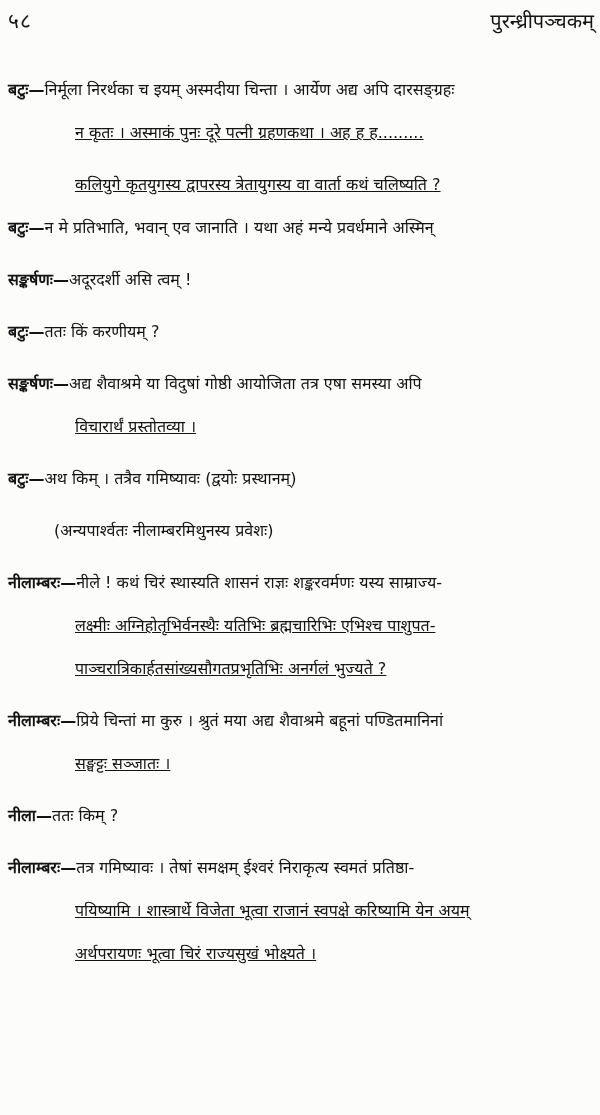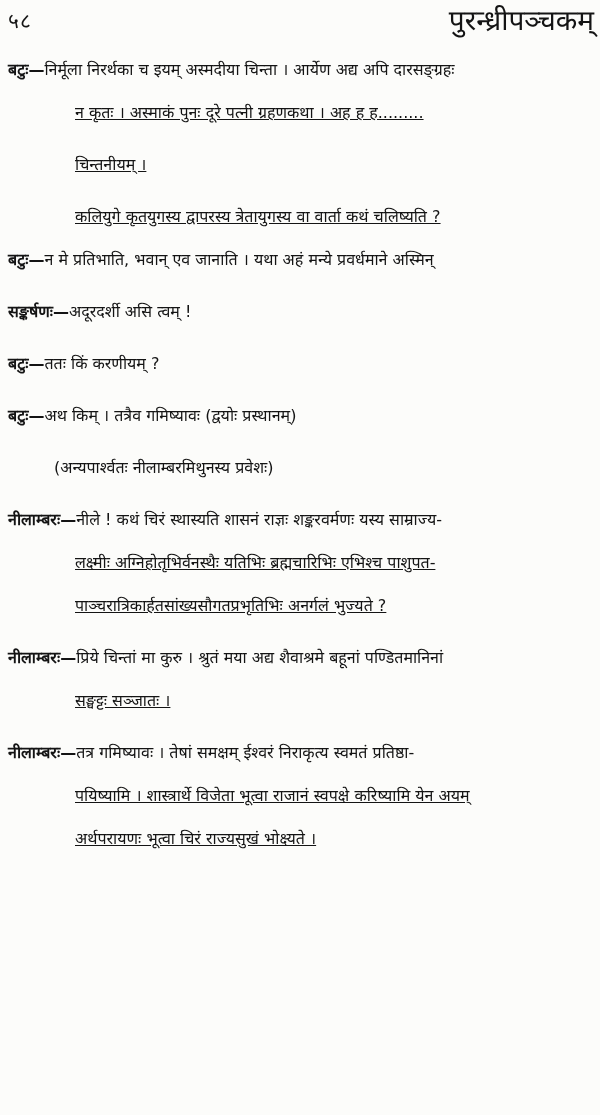--- a/index.html
+++ b/index.html
@@ -15,24 +15,24 @@
     width: 600px; height: 1115px;
     padding: 6px 6px 0 8px;
     background: #fcfcfa;
   }
   .header {
     display: flex;
     justify-content: space-between;
     align-items: flex-start;
     font-size: 20px;
     line-height: 30px;
-    margin-bottom: 12px;
+    margin-bottom: 32px;
   }
   .header .page-num { font-size: 21px; letter-spacing: 1px; }
-  .header .title { font-size: 28px; }
+  .header .title { font-size: 20px; }
   .dialogues { }
   .para { margin: 0 0 9px 0; }
   .para .line {
     font-size: 16px;
     line-height: 43px;
     height: 43px;
     white-space: nowrap;
   }
   .para .line.cont { padding-left: 67px; text-decoration: underline; }
   .para.stage .line { padding-left: 46px; }
@@ -46,46 +46,52 @@
   <div class="header">
     <span class="page-num">५८</span>
     <span class="title">पुरन्ध्रीपञ्चकम्</span>
   </div>
   <div class="dialogues" id="dialogues">
       <div class="para">
         <div class="line"><span class="speaker">बटुः</span><span class="dash">—</span><span>निर्मूला निरर्थका च इयम् अस्मदीया चिन्ता । आर्येण अद्य अपि दारसङ्ग्रहः</span></div>
         <div class="line cont"><span>न कृतः । अस्माकं पुनः दूरे पत्नी ग्रहणकथा । अह ह ह.........</span></div>
       </div>
       <div class="para">
-        <div class="line cont"><span>चिन्तनीयम् ।</span></div>
       </div>
       <div class="para">
         <div class="line cont"><span>कलियुगे कृतयुगस्य द्वापरस्य त्रेतायुगस्य वा वार्ता कथं चलिष्यति ?</span></div>
         <div class="line"><span class="speaker">बटुः</span><span class="dash">—</span><span>न मे प्रतिभाति, भवान् एव जानाति । यथा अहं मन्ये प्रवर्धमाने अस्मिन्</span></div>
       </div>
       <div class="para">
         <div class="line"><span class="speaker">सङ्कर्षणः</span><span class="dash">—</span><span>अदूरदर्शी असि त्वम् !</span></div>
       </div>
       <div class="para">
         <div class="line"><span class="speaker">बटुः</span><span class="dash">—</span><span>ततः किं करणीयम् ?</span></div>
+      </div>
+      <div class="para">
+        <div class="line"><span class="speaker">सङ्कर्षणः</span><span class="dash">—</span><span>अद्य शैवाश्रमे या विदुषां गोष्ठी आयोजिता तत्र एषा समस्या अपि</span></div>
+        <div class="line cont"><span>विचारार्थं प्रस्तोतव्या ।</span></div>
       </div>
       <div class="para">
         <div class="line"><span class="speaker">बटुः</span><span class="dash">—</span><span>अथ किम् । तत्रैव गमिष्यावः (द्वयोः प्रस्थानम्)</span></div>
       </div>
       <div class="para stage">
         <div class="line"><span>(अन्यपार्श्वतः नीलाम्बरमिथुनस्य प्रवेशः)</span></div>
       </div>
       <div class="para">
         <div class="line"><span class="speaker">नीलाम्बरः</span><span class="dash">—</span><span>नीले ! कथं चिरं स्थास्यति शासनं राज्ञः शङ्करवर्मणः यस्य साम्राज्य-</span></div>
         <div class="line cont"><span>लक्ष्मीः अग्निहोतृभिर्वनस्थैः यतिभिः ब्रह्मचारिभिः एभिश्च पाशुपत-</span></div>
         <div class="line cont"><span>पाञ्चरात्रिकार्हतसांख्यसौगतप्रभृतिभिः अनर्गलं भुज्यते ?</span></div>
       </div>
       <div class="para">
         <div class="line"><span class="speaker">नीलाम्बरः</span><span class="dash">—</span><span>प्रिये चिन्तां मा कुरु । श्रुतं मया अद्य शैवाश्रमे बहूनां पण्डितमानिनां</span></div>
         <div class="line cont"><span>सङ्घट्टः सञ्जातः ।</span></div>
       </div>
       <div class="para">
+        <div class="line"><span class="speaker">नीला</span><span class="dash">—</span><span>ततः किम् ?</span></div>
+      </div>
+      <div class="para">
         <div class="line"><span class="speaker">नीलाम्बरः</span><span class="dash">—</span><span>तत्र गमिष्यावः । तेषां समक्षम् ईश्वरं  निराकृत्य स्वमतं प्रतिष्ठा-</span></div>
         <div class="line cont"><span>पयिष्यामि । शास्त्रार्थे विजेता भूत्वा राजानं स्वपक्षे करिष्यामि येन अयम्</span></div>
         <div class="line cont"><span>अर्थपरायणः भूत्वा चिरं राज्यसुखं भोक्ष्यते ।</span></div>
       </div>
     </div>
 </div>
 
 </body></html>

